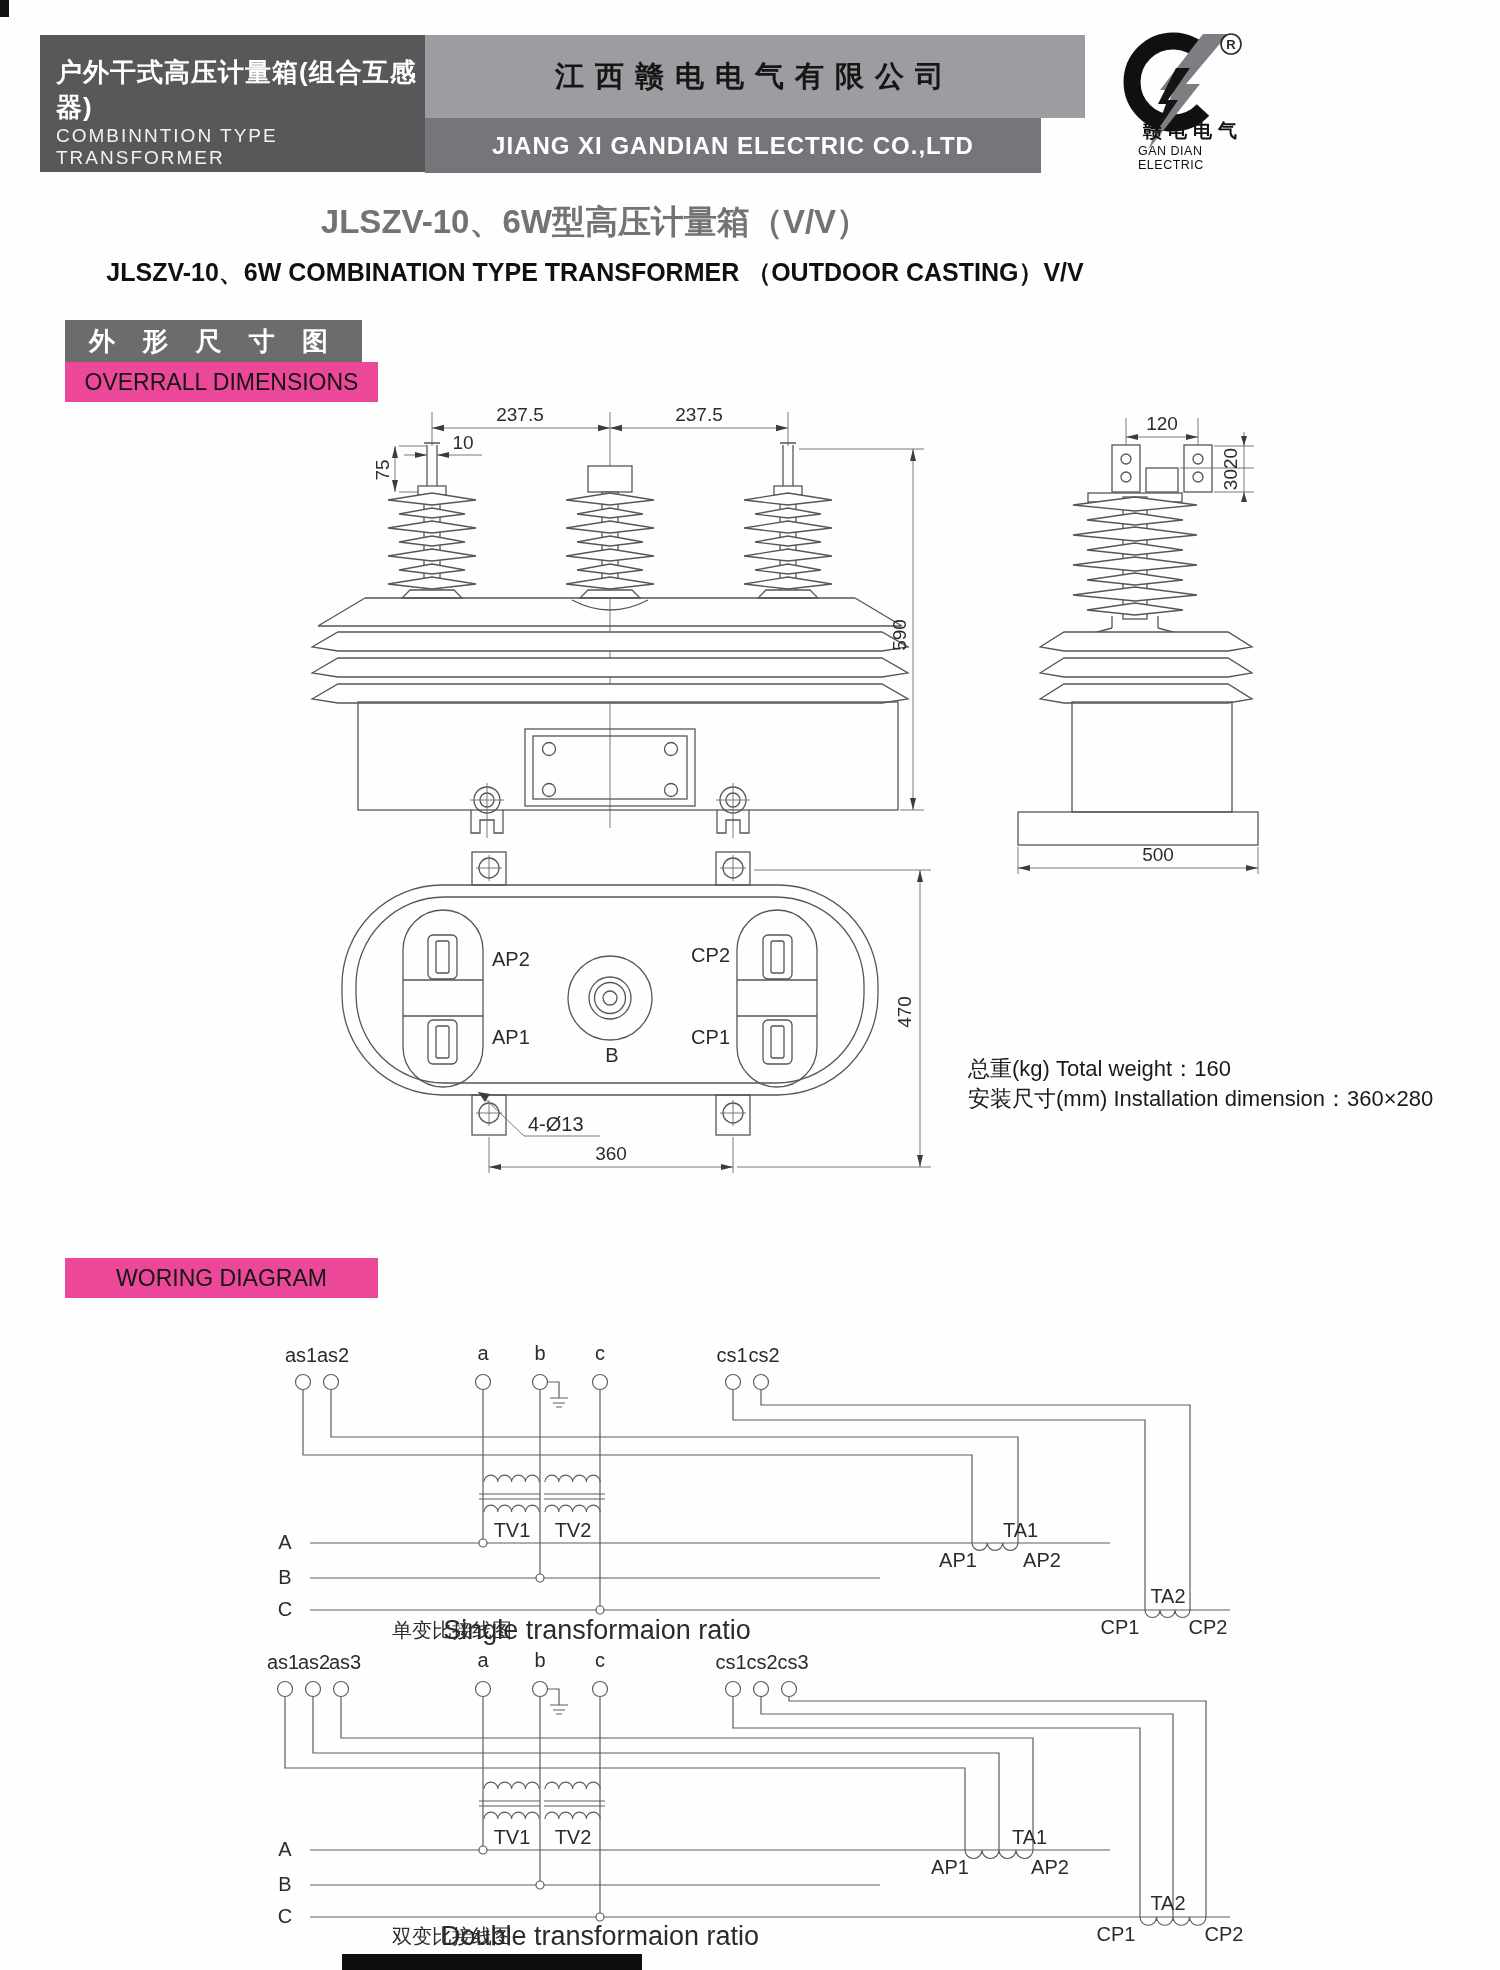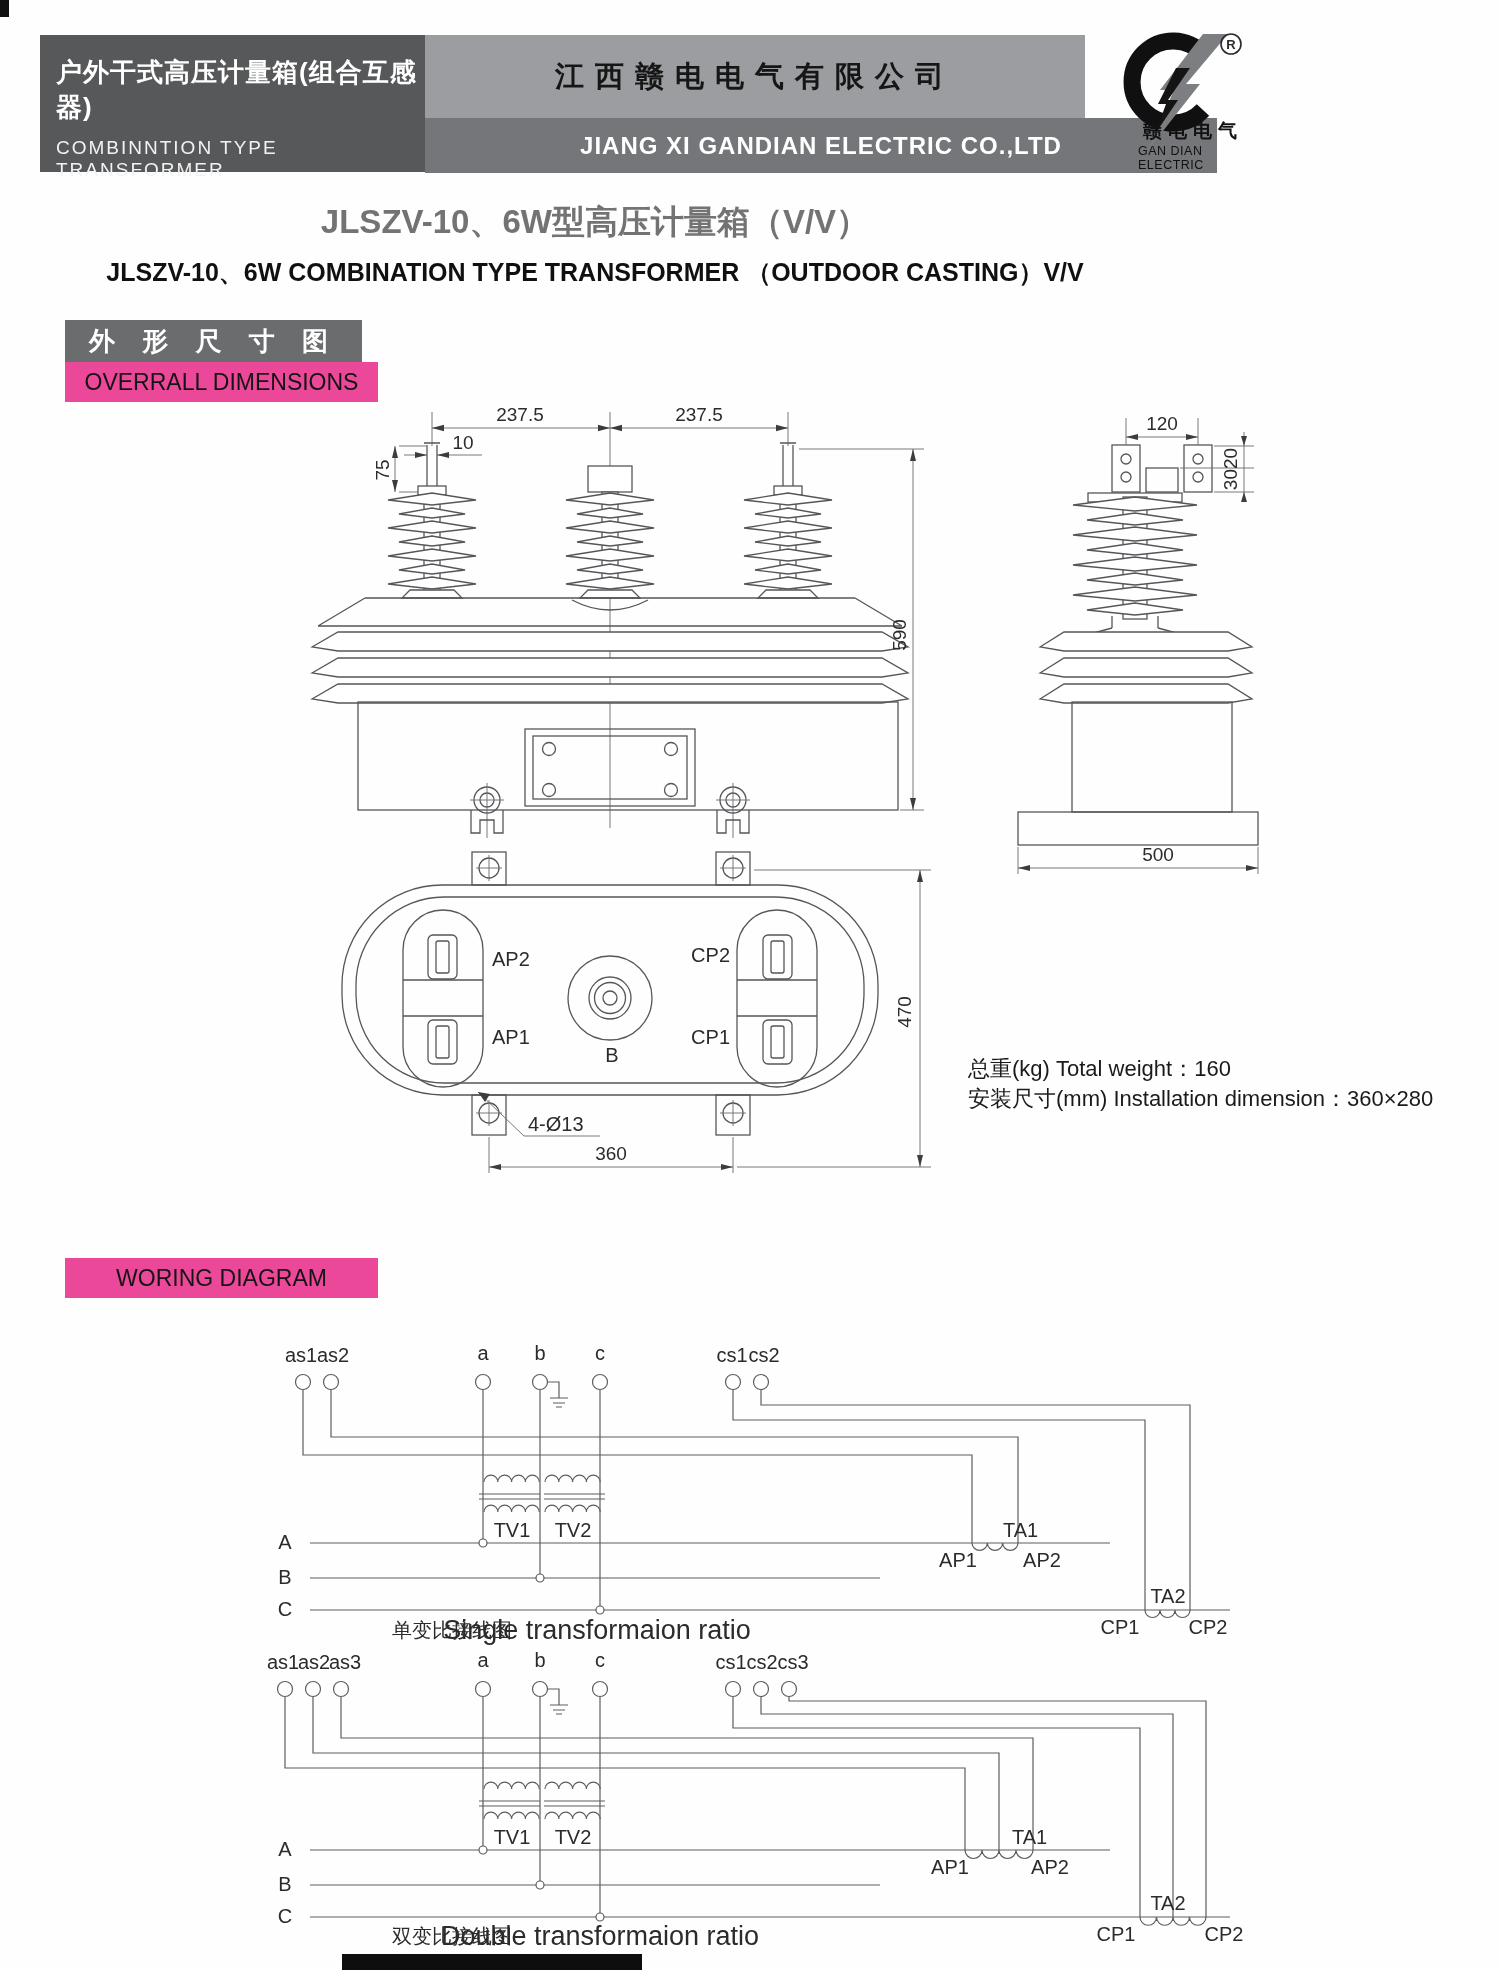--- a/index.html
+++ b/index.html
@@ -3,24 +3,24 @@
 <meta charset="utf-8">
 <style>
   *{margin:0;padding:0;box-sizing:border-box}
   html,body{background:#9a9a9a}
   .page{position:relative;width:1500px;height:1970px;background:#fefefe;
         font-family:"Liberation Sans",sans-serif;overflow:hidden;margin:0 auto}
   .abs{position:absolute}
   .corner-mark{left:0;top:0;width:9px;height:17px;background:#111}
   .hdr-left{left:40px;top:35px;width:385px;height:137px;background:#57585a;color:#fff;padding:20px 0 4px 16px}
   .hdr-left-zh{font-size:26px;font-weight:bold;letter-spacing:1px}
-  .hdr-left-en{font-size:19px;letter-spacing:2px;margin-top:12px;color:#f2f2f2}
+  .hdr-left-en{font-size:19px;letter-spacing:2px;color:#f2f2f2}
   .hdr-right-top{left:425px;top:35px;width:660px;height:83px;background:#9b9da0;color:#161616;
         font-size:29px;font-weight:bold;letter-spacing:11px;display:flex;align-items:center;justify-content:center}
-  .hdr-right-bot{left:425px;top:118px;width:792px;height:55px;background:#757679;color:#fff;
+  .hdr-right-bot{left:425px;top:118px;width:616px;height:55px;background:#757679;color:#fff;
         font-size:24px;font-weight:bold;letter-spacing:1px;display:flex;align-items:center;justify-content:center}
   .logo{left:1100px;top:28px;width:150px;height:140px}
   .logo-zh{left:1143px;top:118px;width:120px;font-size:19px;font-weight:bold;letter-spacing:6px;color:#111}
   .logo-en{left:1138px;top:144px;width:130px;font-size:12.5px;color:#111;letter-spacing:0.5px}
   .title-main{left:0;top:200px;width:1190px;text-align:center;font-size:33px;font-weight:bold;color:#737373}
   .title-sub{left:0;top:256px;width:1190px;text-align:center;font-size:25px;font-weight:bold;color:#101010}
   .sec-zh{width:297px;height:42px;background:#6b6c6e;color:#fff;font-size:26px;font-weight:bold;
         letter-spacing:10px;display:flex;align-items:center;justify-content:center}
   .sec-en{width:313px;height:40px;background:#ec4899;color:#141414;font-size:23px;font-weight:normal;
         display:flex;align-items:center;justify-content:center}

